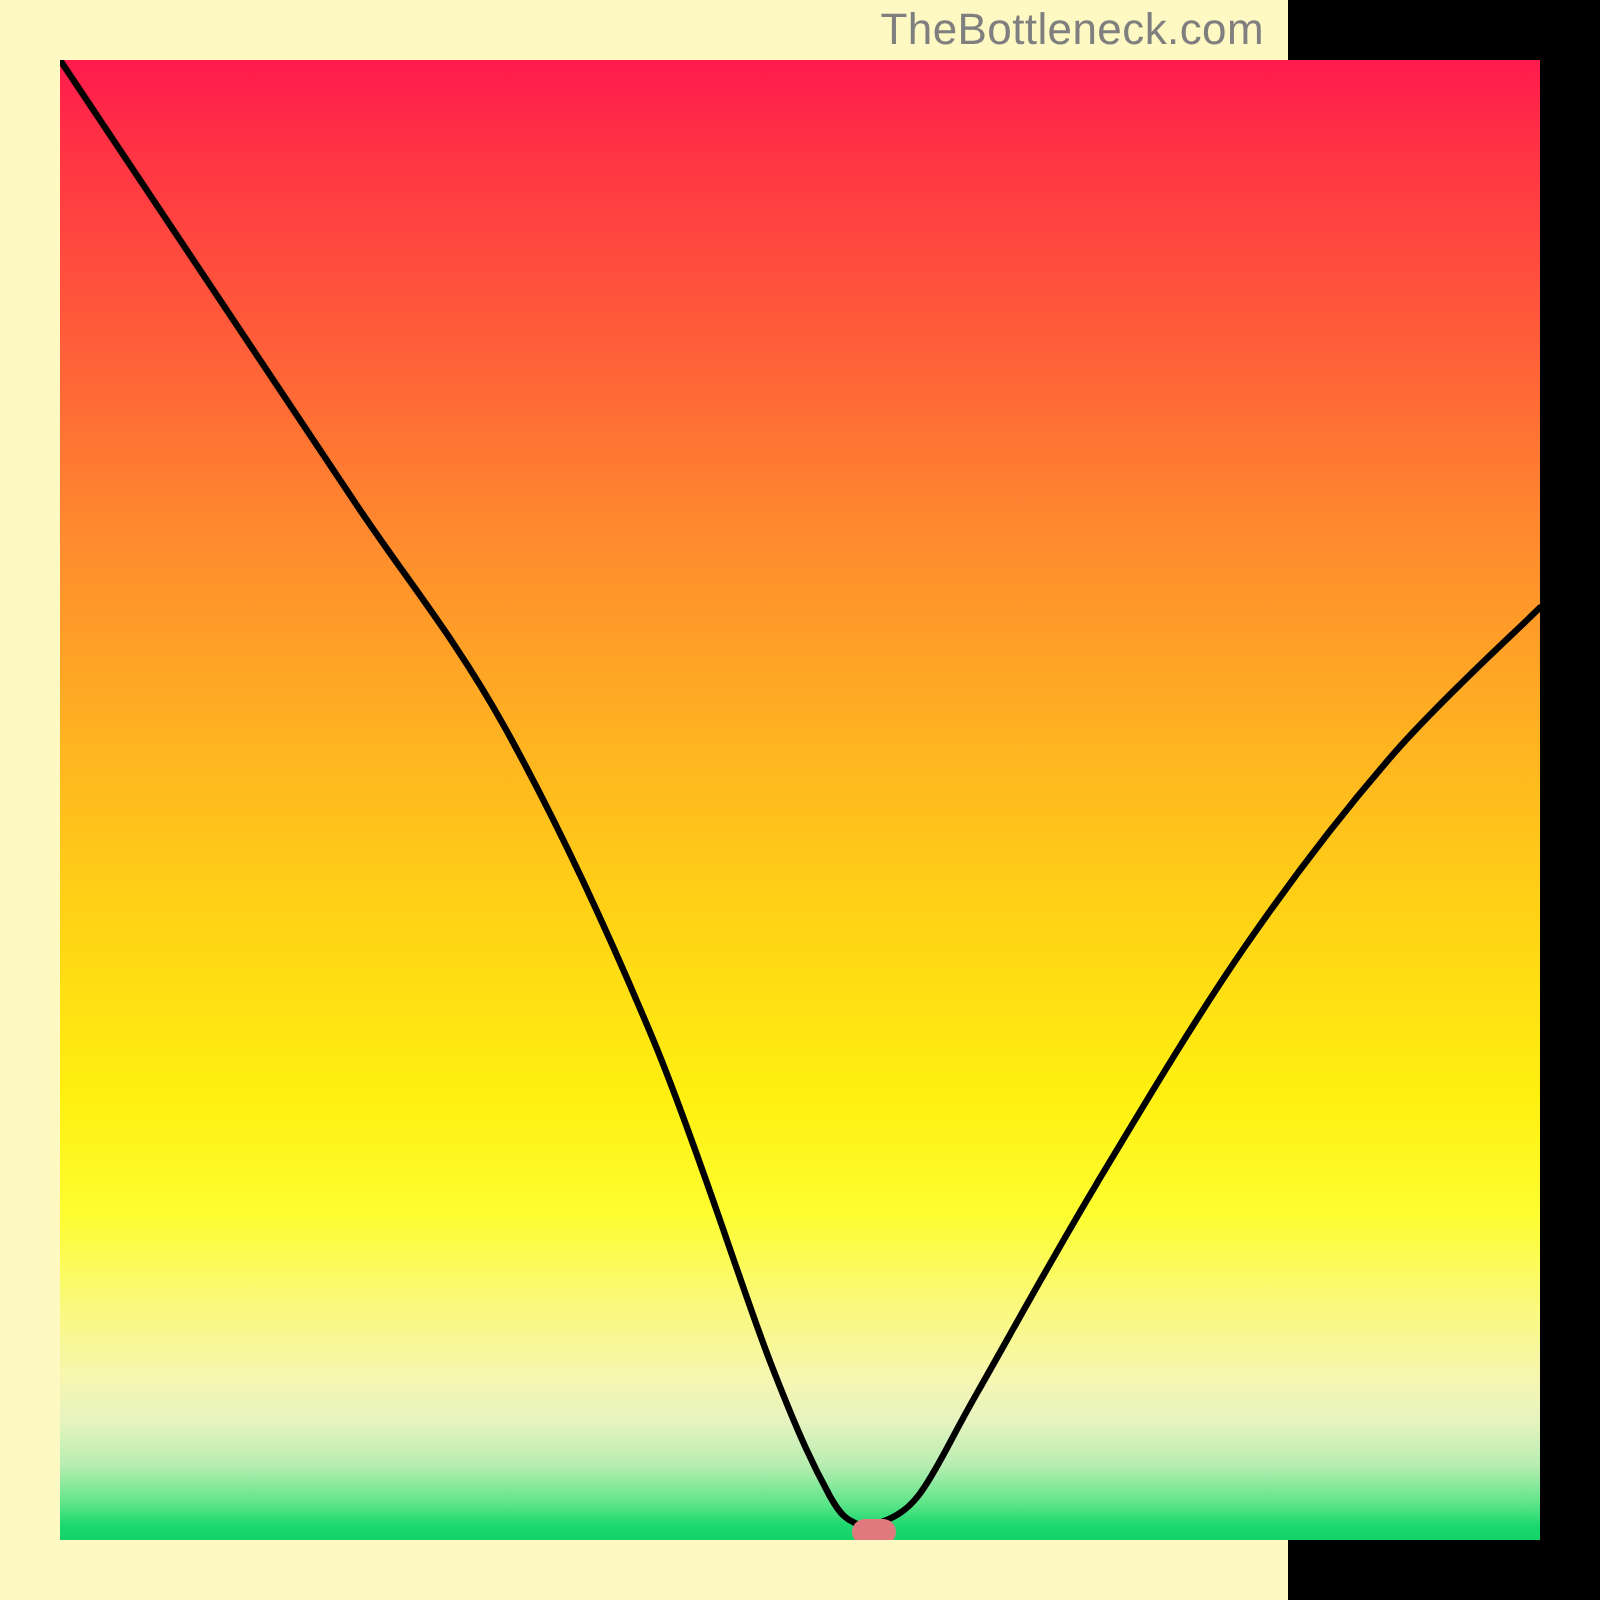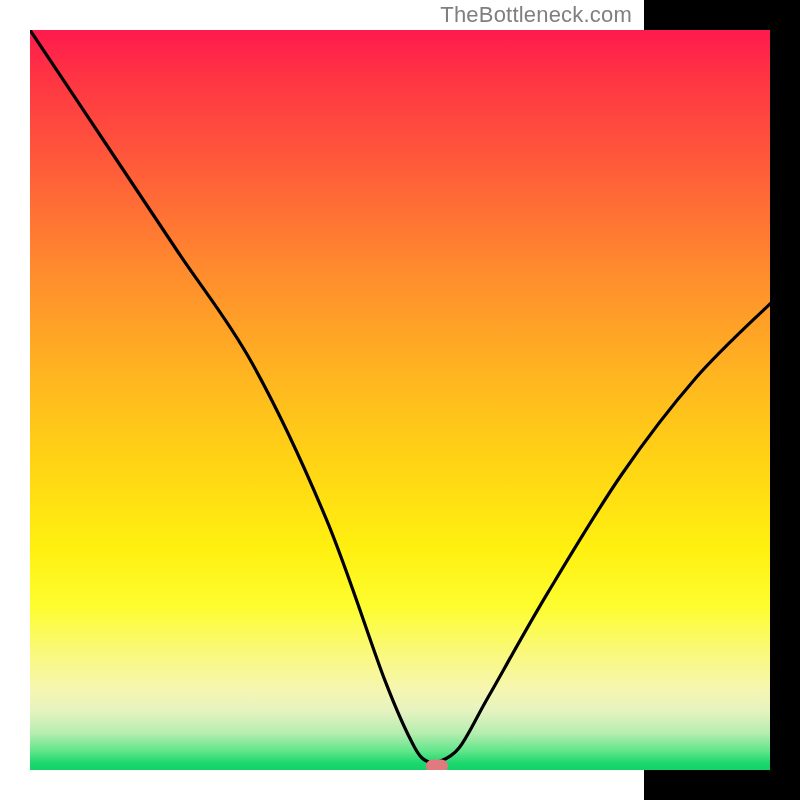--- a/index.html
+++ b/index.html
@@ -8,21 +8,21 @@
     width: 800px;
     height: 800px;
     background: #000;
     overflow: hidden;
     font-family: Arial, Helvetica, sans-serif;
   }
   .frame {
     position: relative;
     width: 644px;
     height: 800px;
-    background: #ffffff;
+    background: #fef9c3;
   }
   .watermark {
     position: absolute;
     top: 2px;
     right: 12px;
     color: #7f7f7f;
     font-size: 22px;
     letter-spacing: 0.2px;
     z-index: 10;
   }

